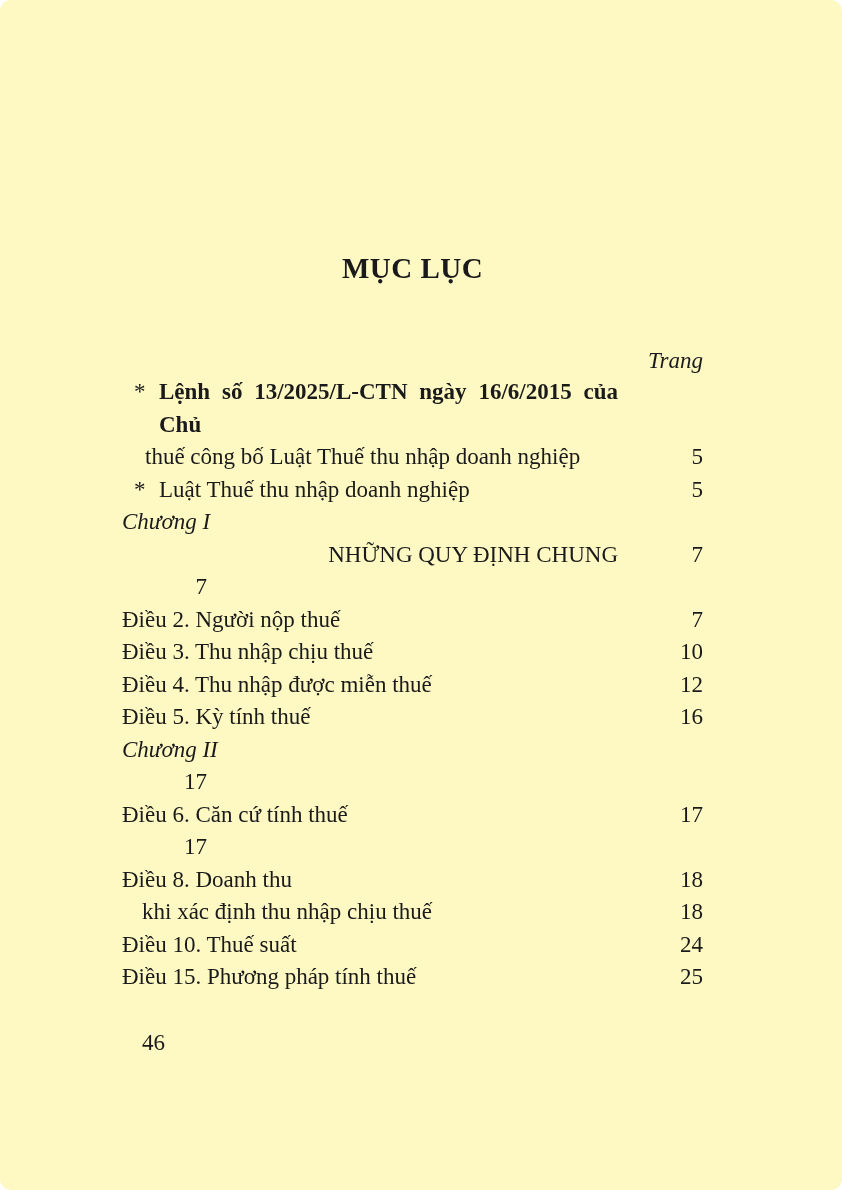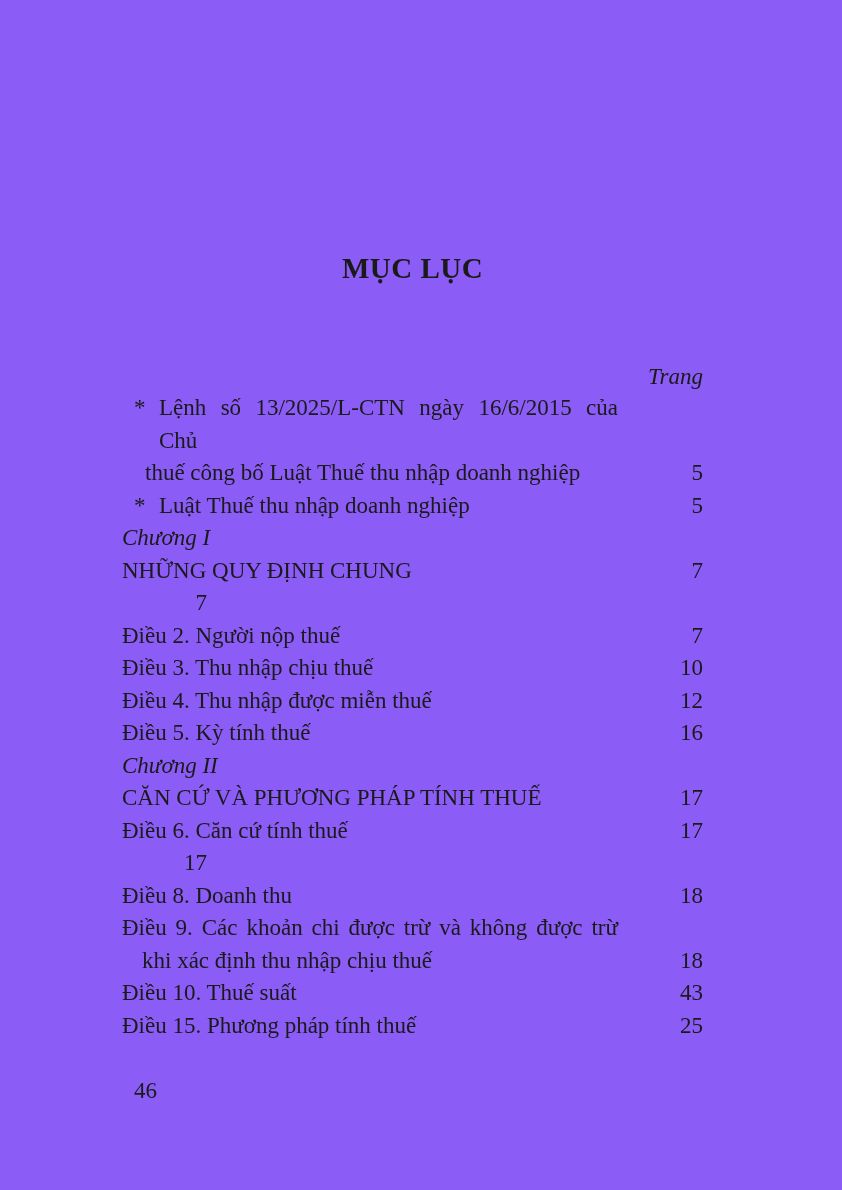--- a/index.html
+++ b/index.html
@@ -4,41 +4,42 @@
 <style>
   html, body {
     margin: 0;
     padding: 0;
     background: #ffffff;
   }
   .sheet {
     position: relative;
     width: 842px;
     height: 1190px;
-    background: #8b5cf6;
+    background: #fef9c3;
     color: #1a1a1a;
     font-family: "Liberation Serif", "DejaVu Serif", serif;
     overflow: hidden;
+    border-radius: 11px;
   }
   .content {
     position: absolute;
     left: 122px;
     top: 0;
     width: 581px;
   }
   .doc-title {
     margin: 250px 0 0 0;
     text-align: center;
     font-size: 29px;
     font-weight: bold;
     line-height: 36px;
     letter-spacing: 0.5px;
   }
   .trang-header {
-    margin-top: 76px;
+    margin-top: 60px;
     text-align: right;
     font-style: italic;
     font-size: 23px;
     line-height: 30px;
   }
   .toc { width: 100%; }
   .row {
     display: flex;
     font-size: 23px;
     line-height: 32.5px;
@@ -46,35 +47,36 @@
   .marker {
     width: 37px;
     padding-left: 12px;
     box-sizing: border-box;
     flex: none;
   }
   .text { flex: 1; min-width: 0; }
   .justify {
     text-align: justify;
     text-align-last: justify;
+    font-weight: bold;
   }
   .row.entry-wrap .text { padding-left: 23px; }
   .row.article-wrap .text { padding-left: 20px; }
   .row.chapter-label .text {
     font-style: italic;
   }
-  .row.chapter-title .text { text-align: left; }
+  .row.chapter-title .text { text-align: right; }
   .pagecol {
     width: 85px;
     flex: none;
     text-align: right;
   }
   .folio {
     margin-top: 37px;
-    margin-left: 12px;
+    margin-left: 20px;
     font-size: 23px;
     line-height: 24px;
   }
 </style>
 </head>
 <body>
 
 <div class="sheet">
   <div class="content">
     <h1 class="doc-title">MỤC LỤC</h1>
@@ -119,45 +121,40 @@
         </div>
         <div class="row article">
           <div class="text">Điều 5. Kỳ tính thuế</div>
           <div class="pagecol">16</div>
         </div>
         <div class="row chapter-label">
           <div class="text">Chương II</div>
           <div class="pagecol"></div>
         </div>
         <div class="row chapter-title">
-          <div class="text">CĂN CỨ VÀ PHƯƠNG PHÁP TÍNH THUẾ</div>
           <div class="pagecol">17</div>
         </div>
         <div class="row article">
           <div class="text">Điều 6. Căn cứ tính thuế</div>
           <div class="pagecol">17</div>
         </div>
         <div class="row article">
           <div class="pagecol">17</div>
         </div>
         <div class="row article">
           <div class="text">Điều 8. Doanh thu</div>
           <div class="pagecol">18</div>
         </div>
-        <div class="row article">
-          <div class="text justify">Điều 9. Các khoản chi được trừ và không được trừ</div>
-          <div class="pagecol"></div>
-        </div>
         <div class="row article-wrap">
           <div class="text">khi xác định thu nhập chịu thuế</div>
           <div class="pagecol">18</div>
         </div>
         <div class="row article">
           <div class="text">Điều 10. Thuế suất</div>
-          <div class="pagecol">43</div>
+          <div class="pagecol">24</div>
         </div>
         <div class="row article">
           <div class="text">Điều 15. Phương pháp tính thuế</div>
           <div class="pagecol">25</div>
         </div>
       </div>
     <div class="folio">46</div>
   </div>
 </div>
 

